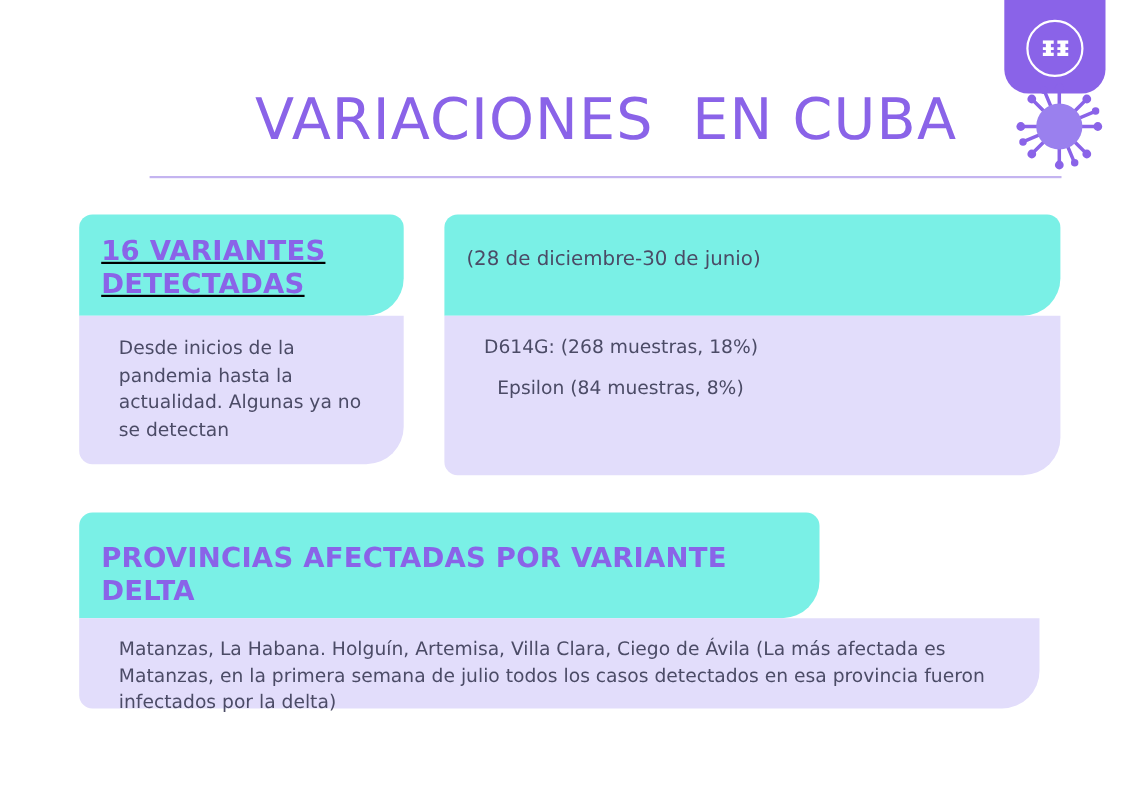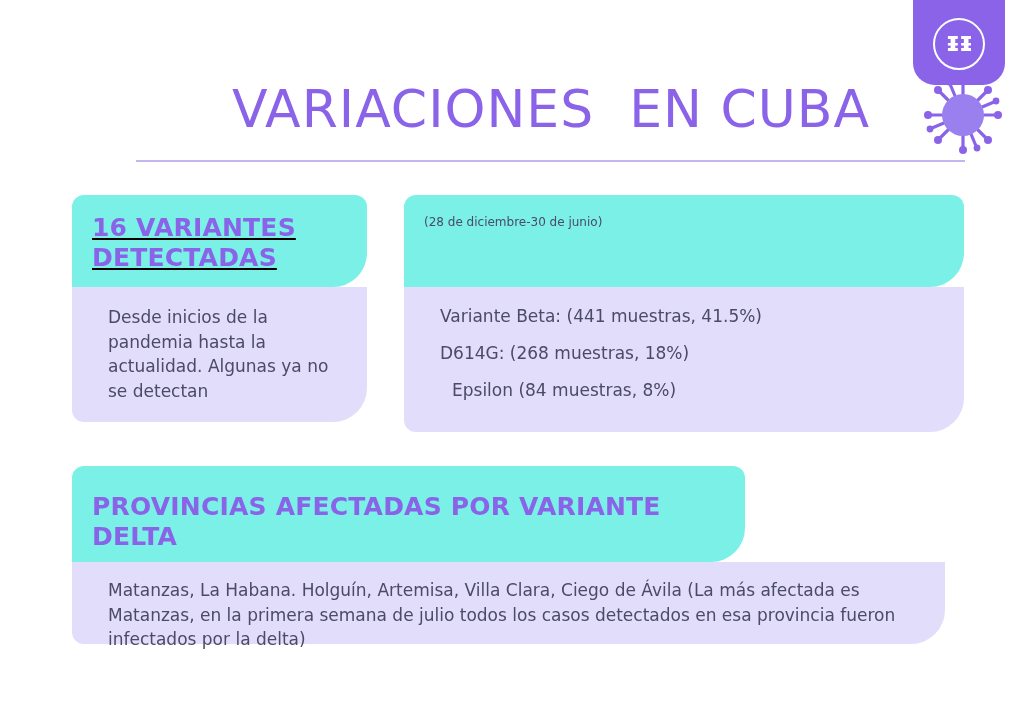--- a/index.html
+++ b/index.html
@@ -109,22 +109,22 @@
     font-family: "DejaVu Sans", sans-serif;
     font-weight: bold;
     color: #8a63e8;
     font-size: 25px;
     line-height: 1.18;
     letter-spacing: 0.2px;
   }
   .head-sub {
     font-family: "DejaVu Sans", sans-serif;
     color: #4b4b66;
-    font-size: 12px;
-    margin-top: 2px;
+    font-size: 18px;
+    margin-top: 12px;
     line-height: 1.2;
   }
   .body-text {
     font-family: "DejaVu Sans", sans-serif;
     color: #4b4b66;
     font-size: 17px;
     line-height: 1.45;
   }
   .body-line {
     font-family: "DejaVu Sans", sans-serif;
@@ -202,21 +202,20 @@
   <div class="card-body">
     <div class="body-text">Desde inicios de la pandemia hasta la actualidad. Algunas ya no se detectan</div>
   </div>
 </div>
 
 <div class="card" id="card-mas-prevalecientes">
   <div class="card-head">
     <div class="head-sub">(28 de diciembre-30 de junio)</div>
   </div>
   <div class="card-body">
-    <div class="body-line">Variante Beta: (441 muestras, 41.5%)</div>
     <div class="body-line">D614G: (268 muestras, 18%)</div>
     <div class="body-line">Epsilon (84 muestras, 8%)</div>
   </div>
 </div>
 
 <div class="card" id="card-provincias-delta">
   <div class="card-head">
     <div class="head-title">PROVINCIAS AFECTADAS POR VARIANTE DELTA</div>
   </div>
   <div class="card-body">

